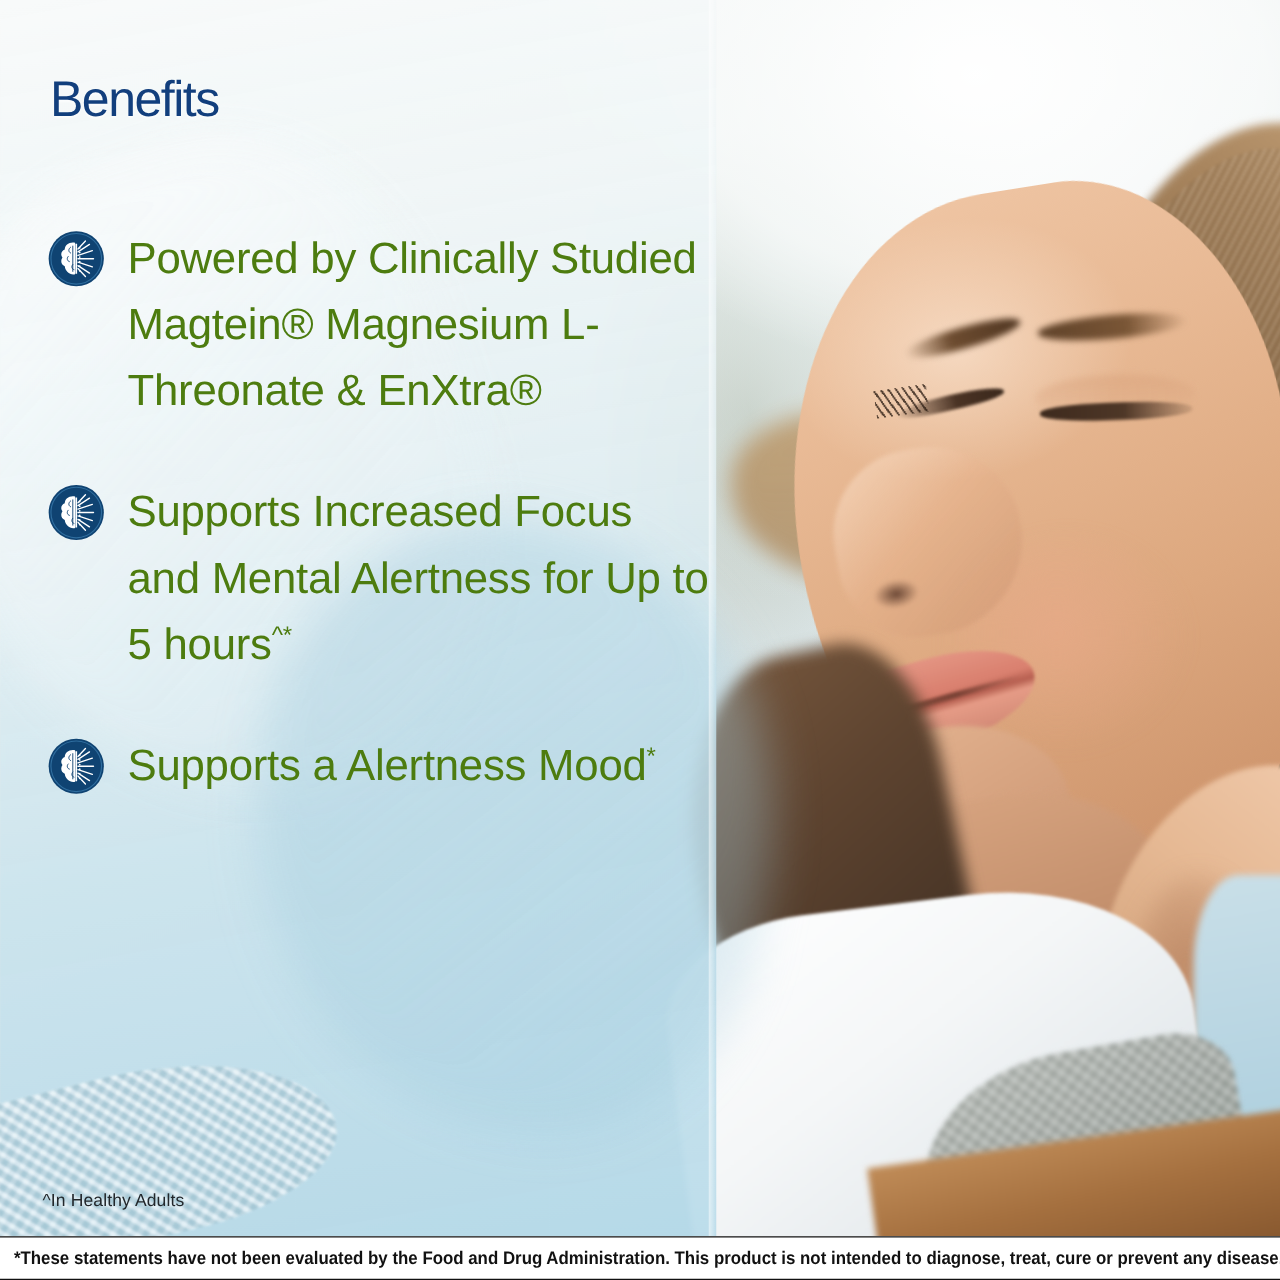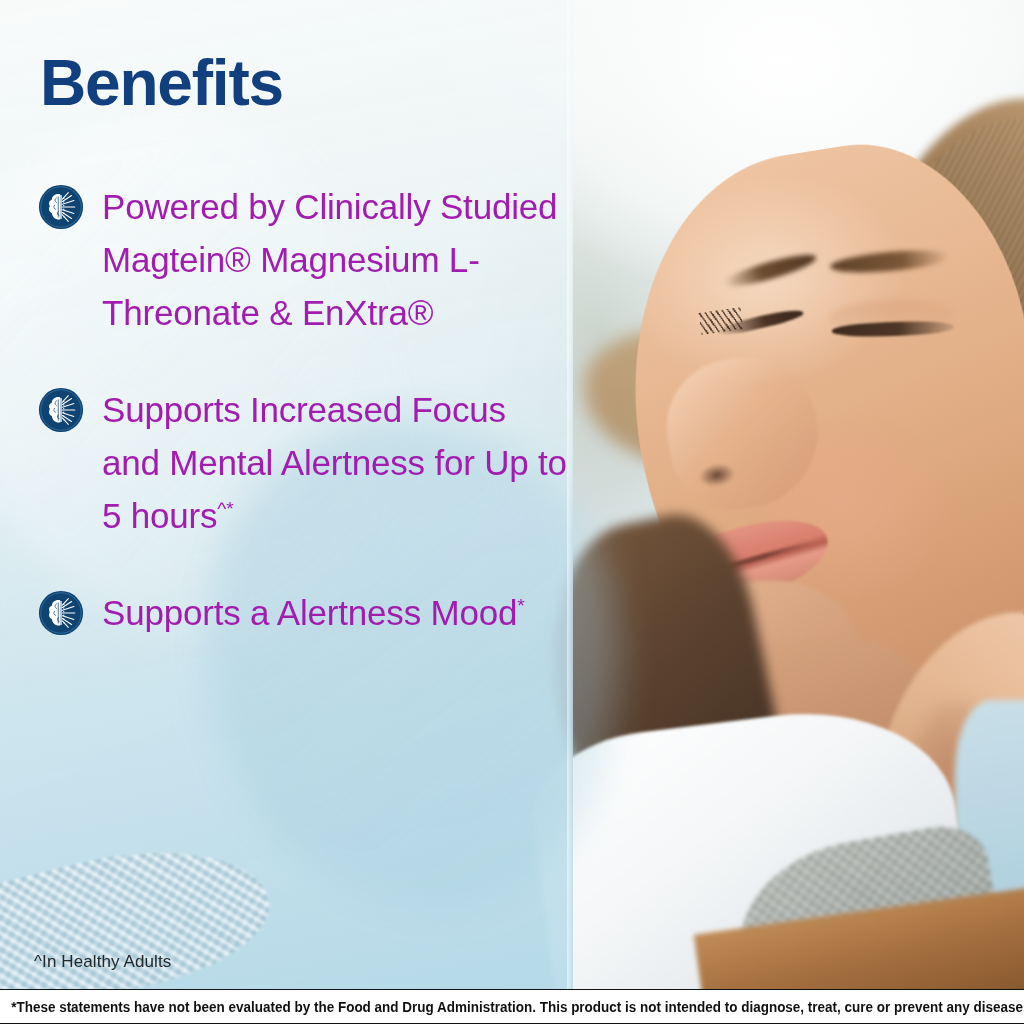--- a/index.html
+++ b/index.html
@@ -210,41 +210,41 @@
   }
   .panel-edge{
     position:absolute;left:567px;top:0;width:6px;height:989px;
     background:linear-gradient(90deg,rgba(255,255,255,.55),rgba(255,255,255,0));
   }
 
   
   .content{position:absolute;left:0;top:0;width:573px;height:989px;}
 
   .title{
-    position:absolute;left:40px;top:46px;
-    font-size:64px;font-weight:bold;letter-spacing:-1.2px;
+    position:absolute;left:40px;top:58px;
+    font-size:40px;font-weight:normal;letter-spacing:-1.2px;
     color:#123f7d;
     text-shadow:0 1px 2px rgba(255,255,255,.75);
     white-space:nowrap;
   }
 
   .bullets{position:absolute;left:38px;top:180px;width:535px;}
   .bullet{display:flex;align-items:flex-start;margin-bottom:44px;}
   .bullet-icon{
     flex:0 0 auto;width:46px;height:46px;margin-right:18px;margin-top:4px;
   }
   .bullet-text{
-    font-size:35px;line-height:53px;color:#a21caf;font-weight:400;
+    font-size:35px;line-height:53px;color:#4d7c0f;font-weight:400;
     letter-spacing:-.2px;max-width:470px;
   }
   .bullet-text sup{font-size:.55em;vertical-align:super;line-height:0;}
 
   .footnote{
     position:absolute;left:34px;top:952px;
-    font-size:17px;color:#22272b;letter-spacing:.1px;
+    font-size:14px;color:#22272b;letter-spacing:.1px;
   }
 
   
   .disclaimer{
     position:absolute;left:0;top:989px;width:1024px;height:35px;
     background:#ffffff;
     border-top:1.5px solid #111;border-bottom:1.5px solid #111;
     box-sizing:border-box;
     display:flex;align-items:center;
   }

